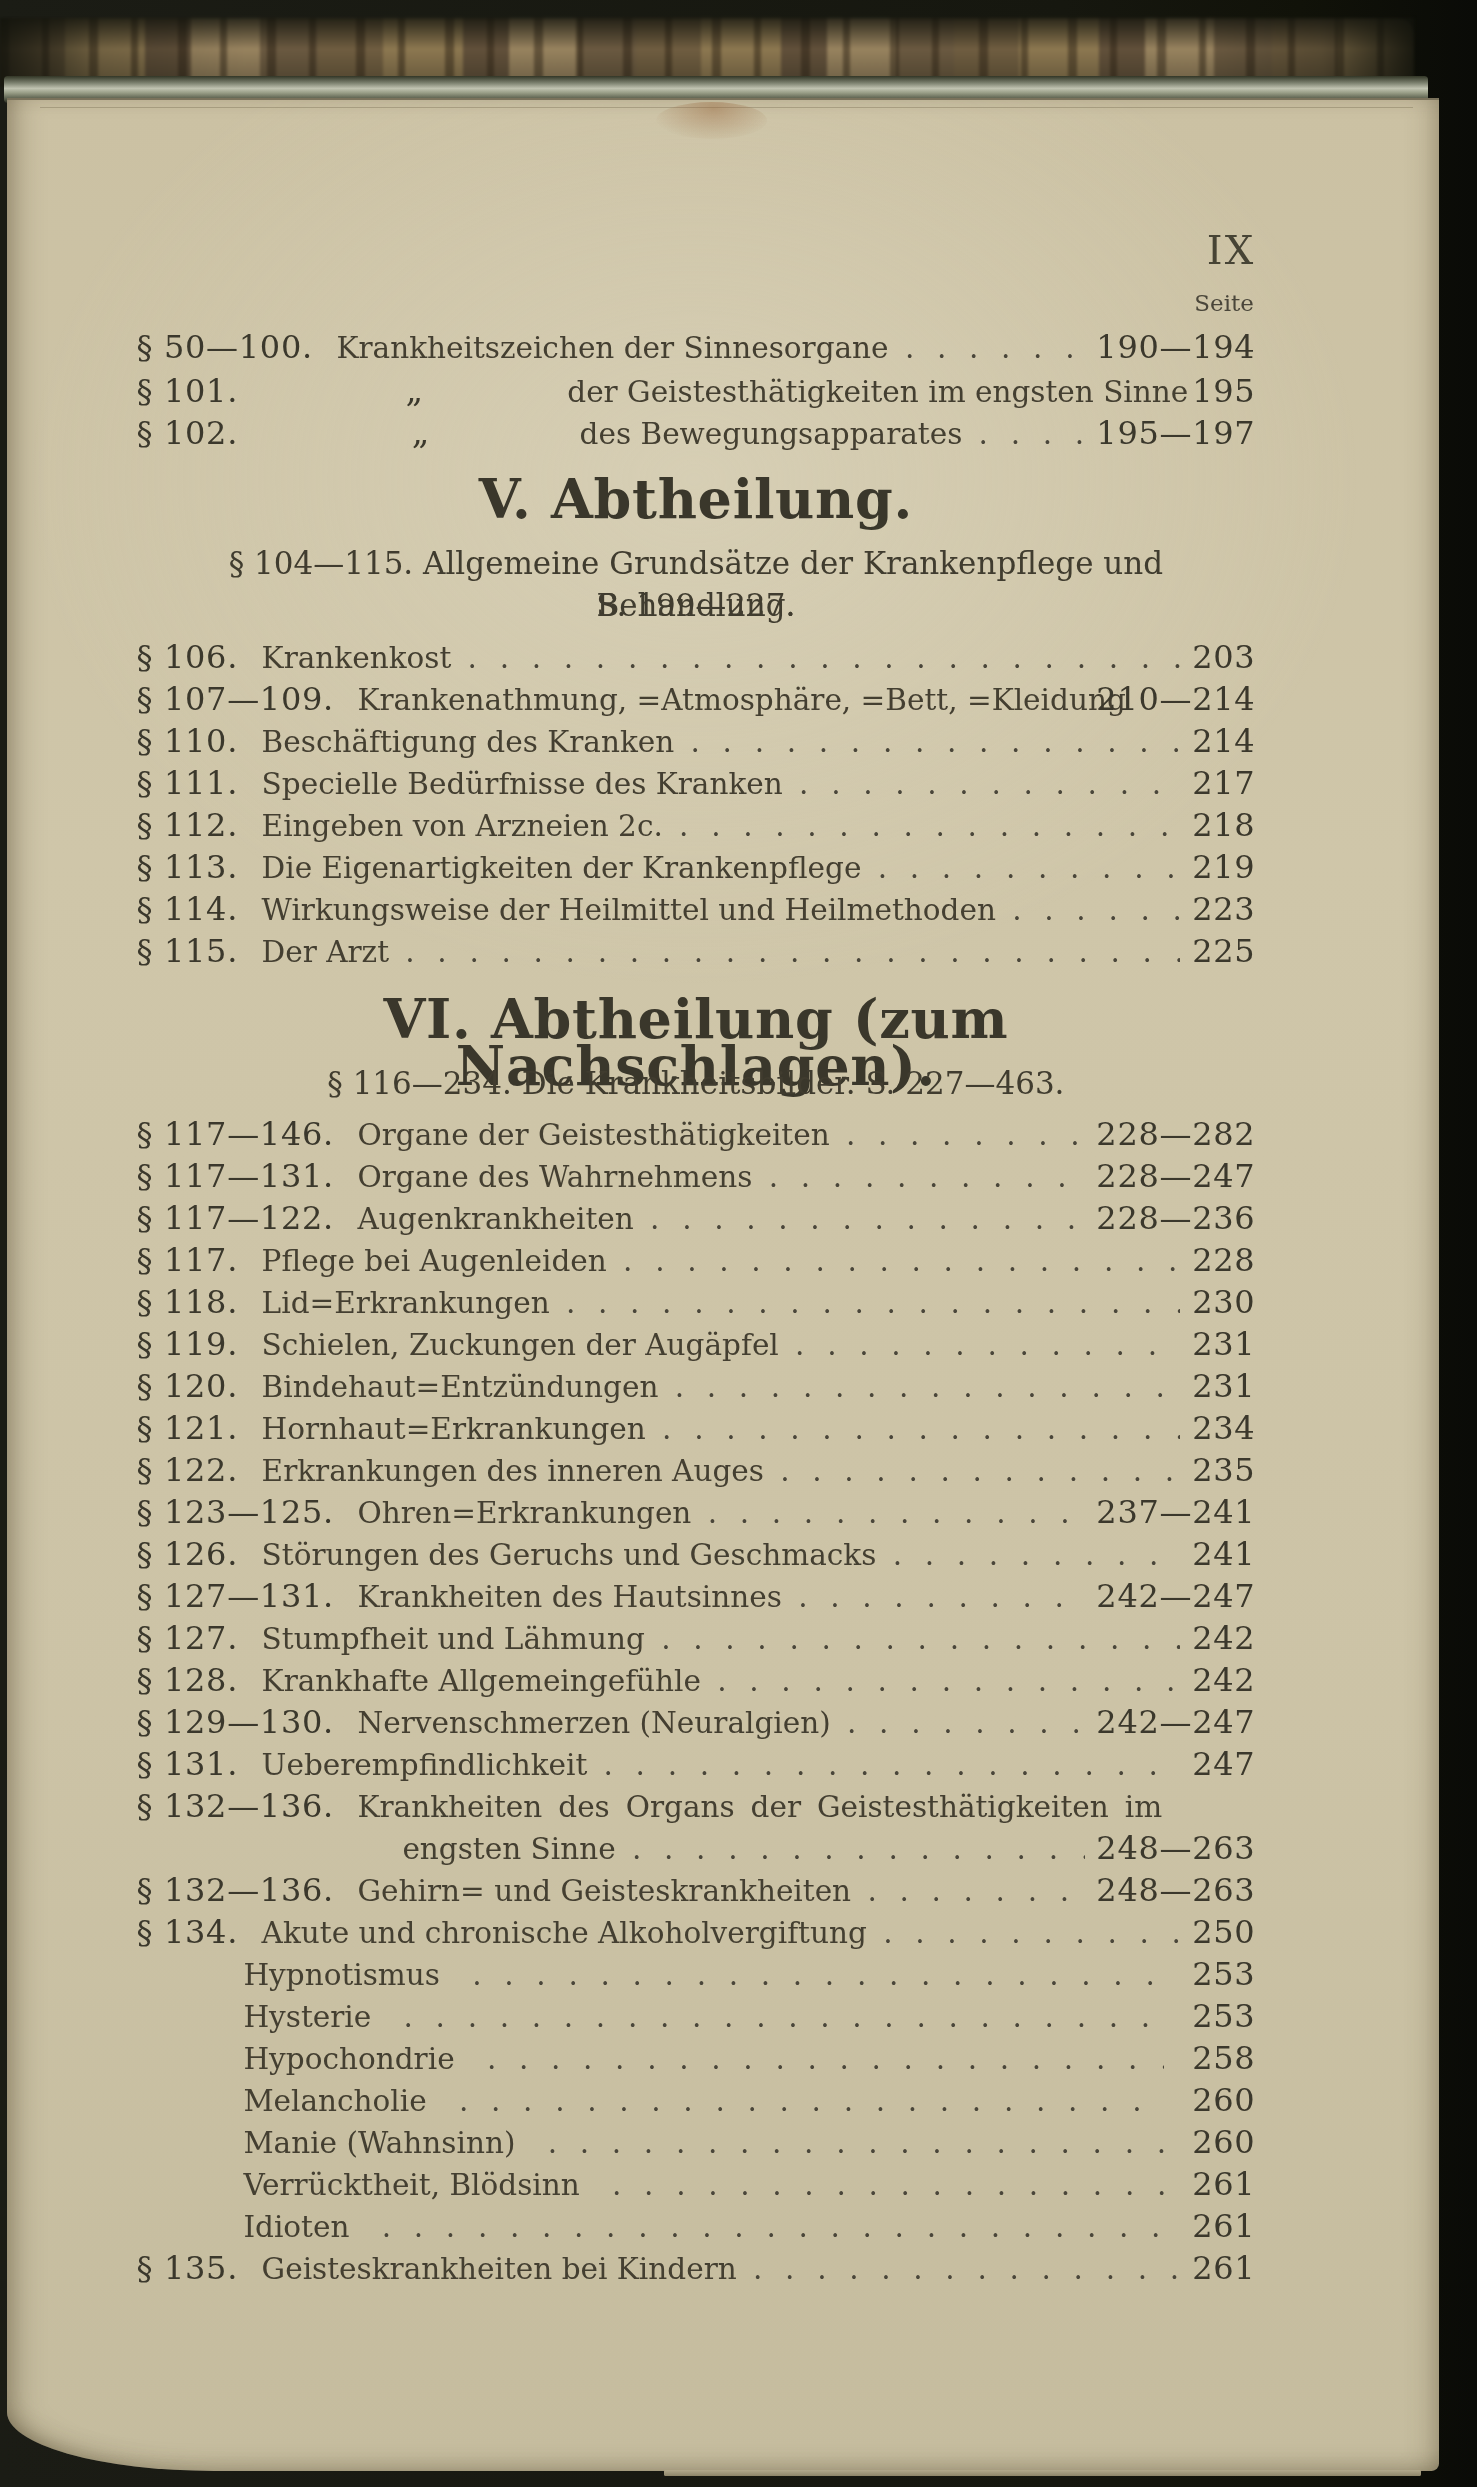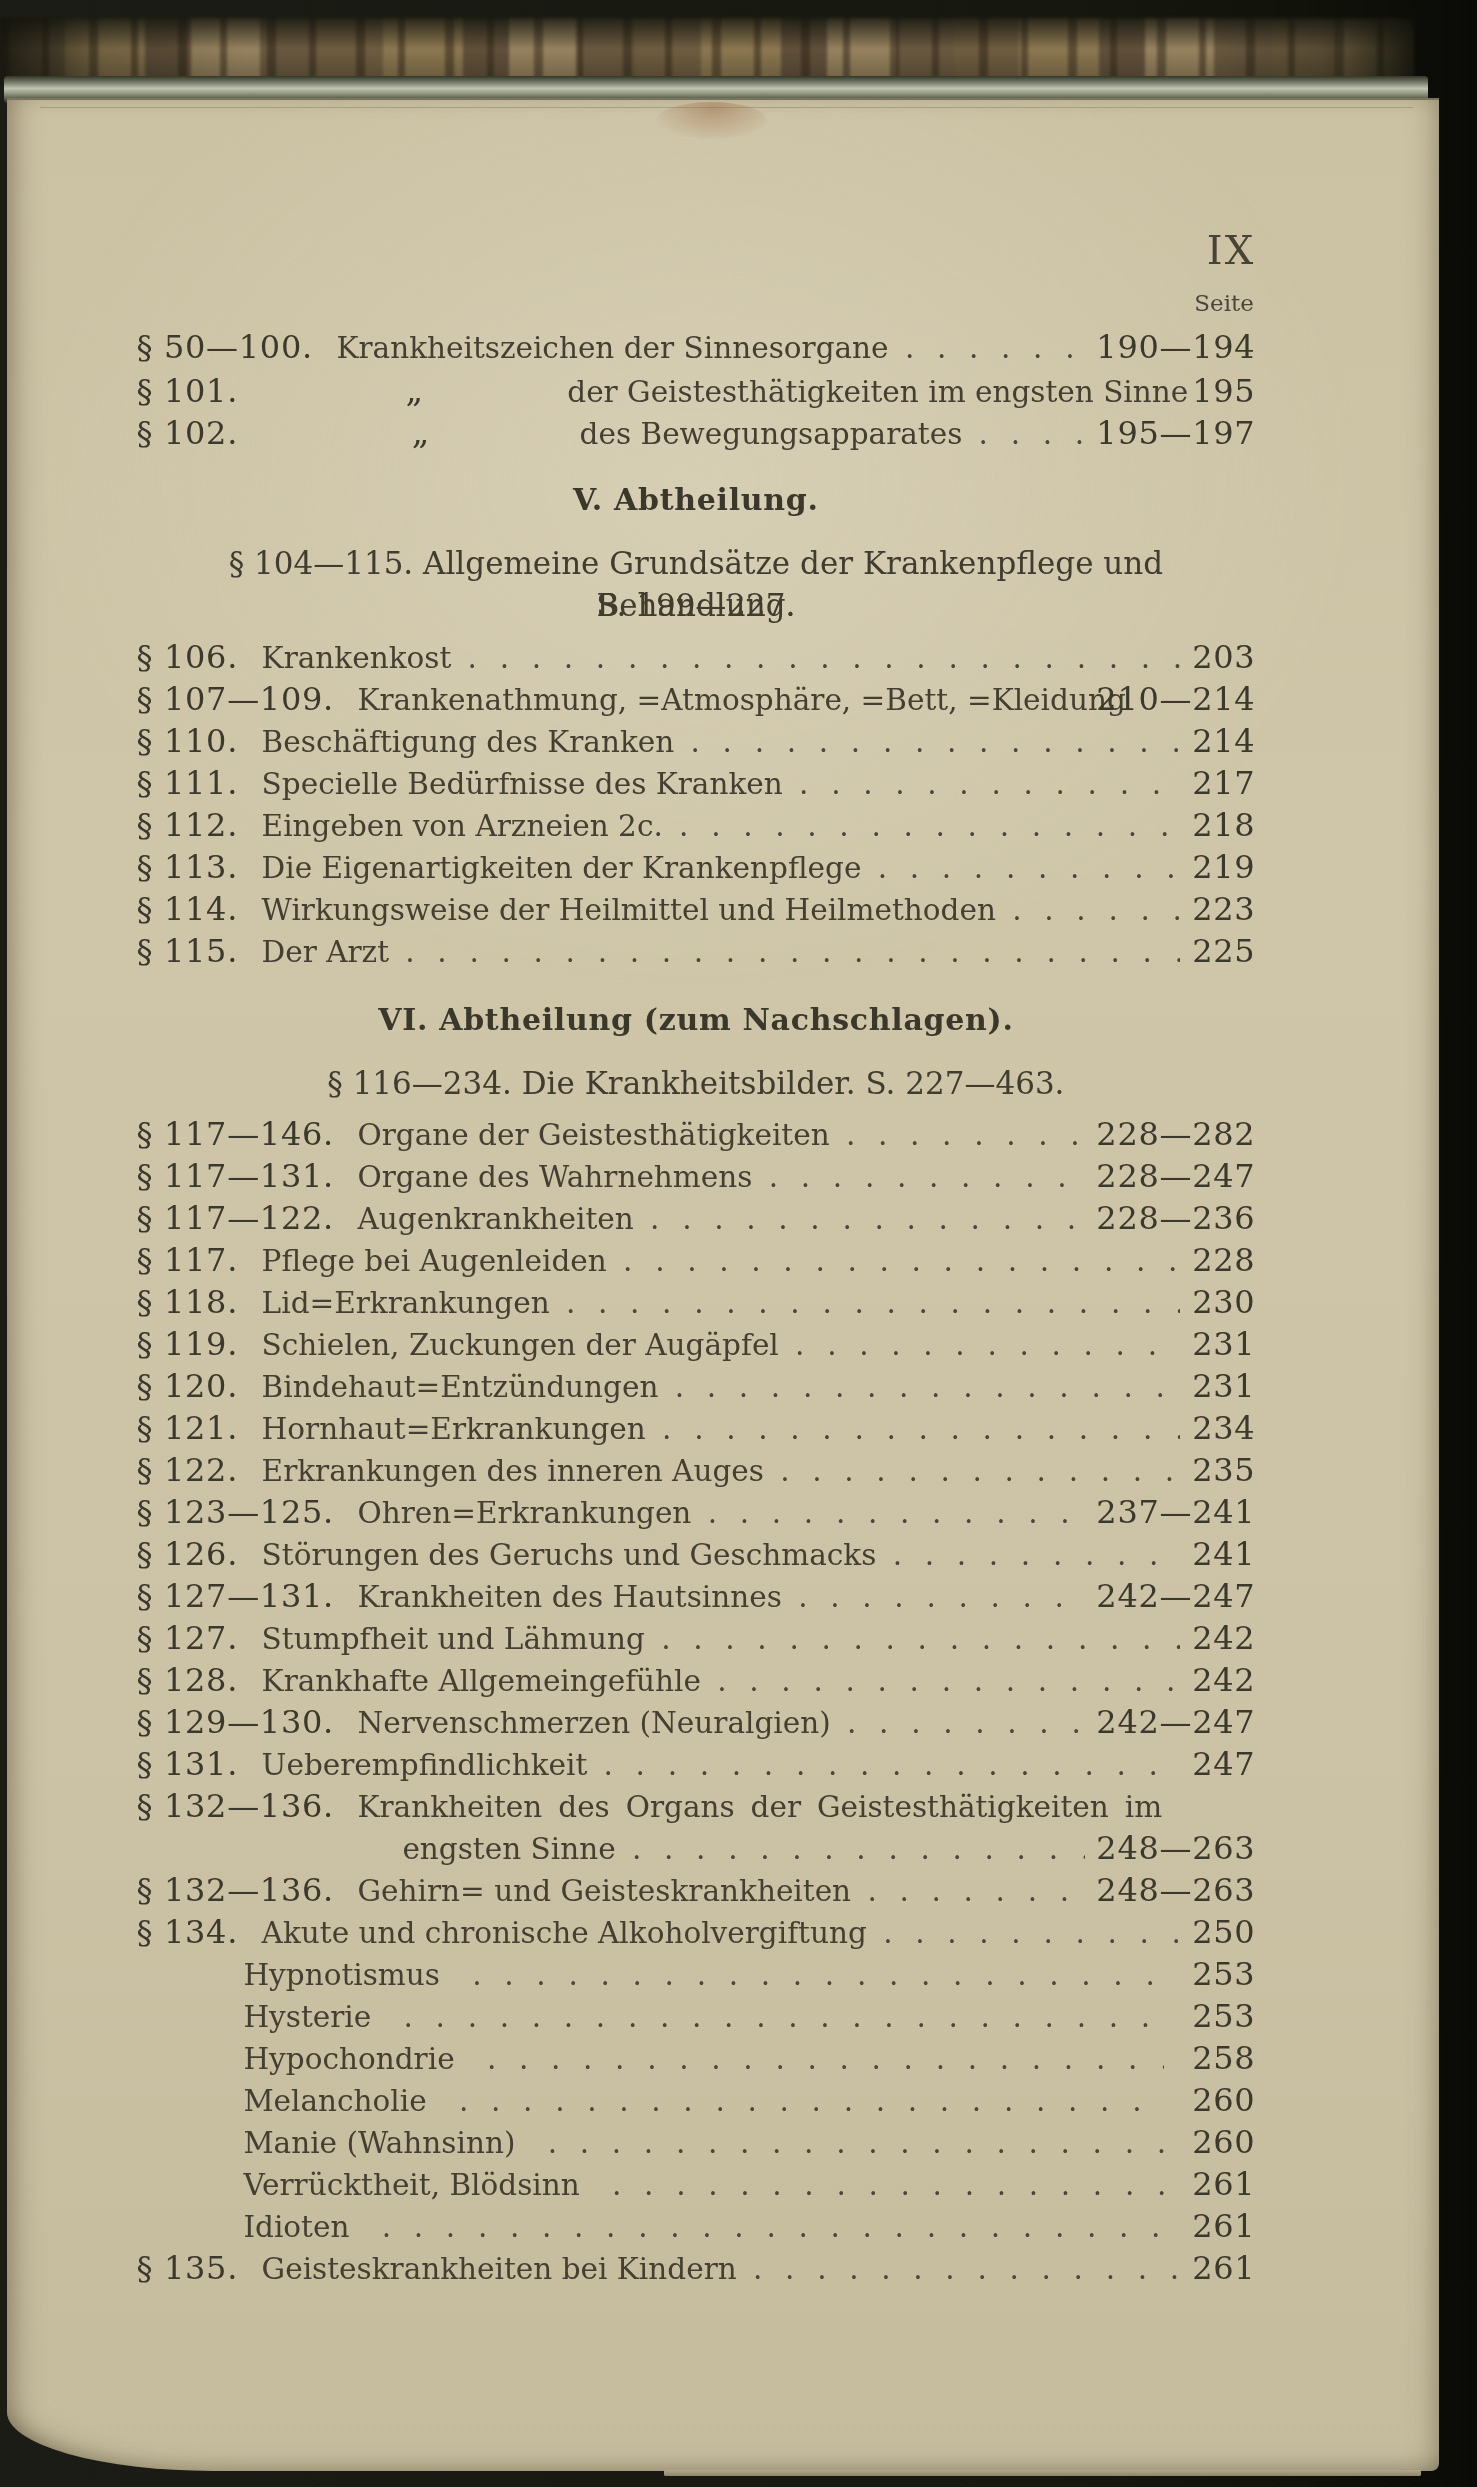--- a/index.html
+++ b/index.html
@@ -85,21 +85,21 @@
     flex: 1 1 0; min-width: 0; overflow: hidden; white-space: nowrap;
     margin: 0 11.8px 0 16.3px; word-spacing: 13.3px; color: #4a463a;
   }
   .pages { font-size: 32px; letter-spacing: 0.7px; text-align: right; color: #3b382c; }
 
   .row.sub     { padding-left: 107px; gap: 16px; }
   .row.wrap    { padding-left: 266px; }
   .row.justify .label { word-spacing: 6.6px; text-align: right; }
 
   .heading {
-    font-size: 30px; font-weight: bold; text-align: center;
+    font-size: 54px; font-weight: bold; text-align: center;
     height: 47px; line-height: 47px; margin: 22px 0 19px 0;
     letter-spacing: 0.7px; color: #3a372b;
   }
   .centerline { font-size: 31px; text-align: center; height: 42px; line-height: 42px; color: #403c2f; }
 </style>
 </head>
 <body>
 
 <div class="book-top-edge"></div>
 <div class="page-stack-edge"></div>

